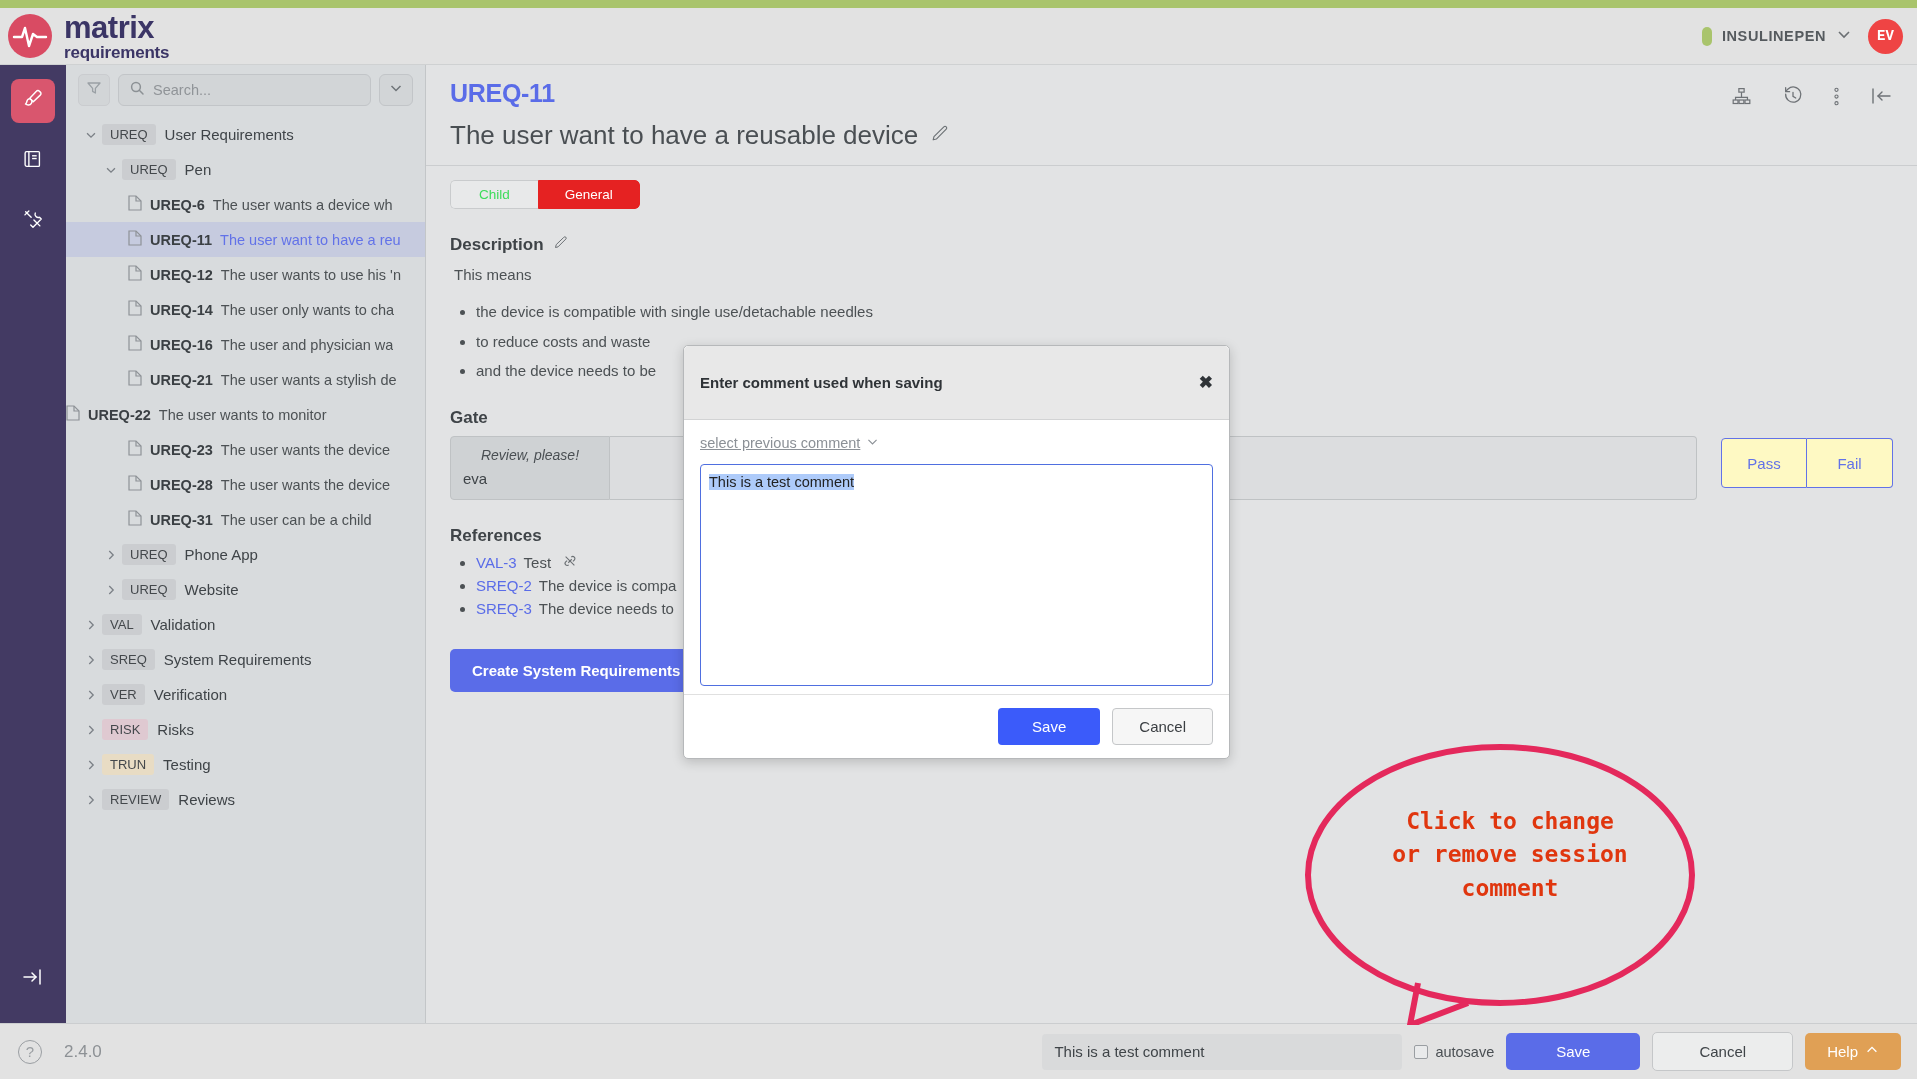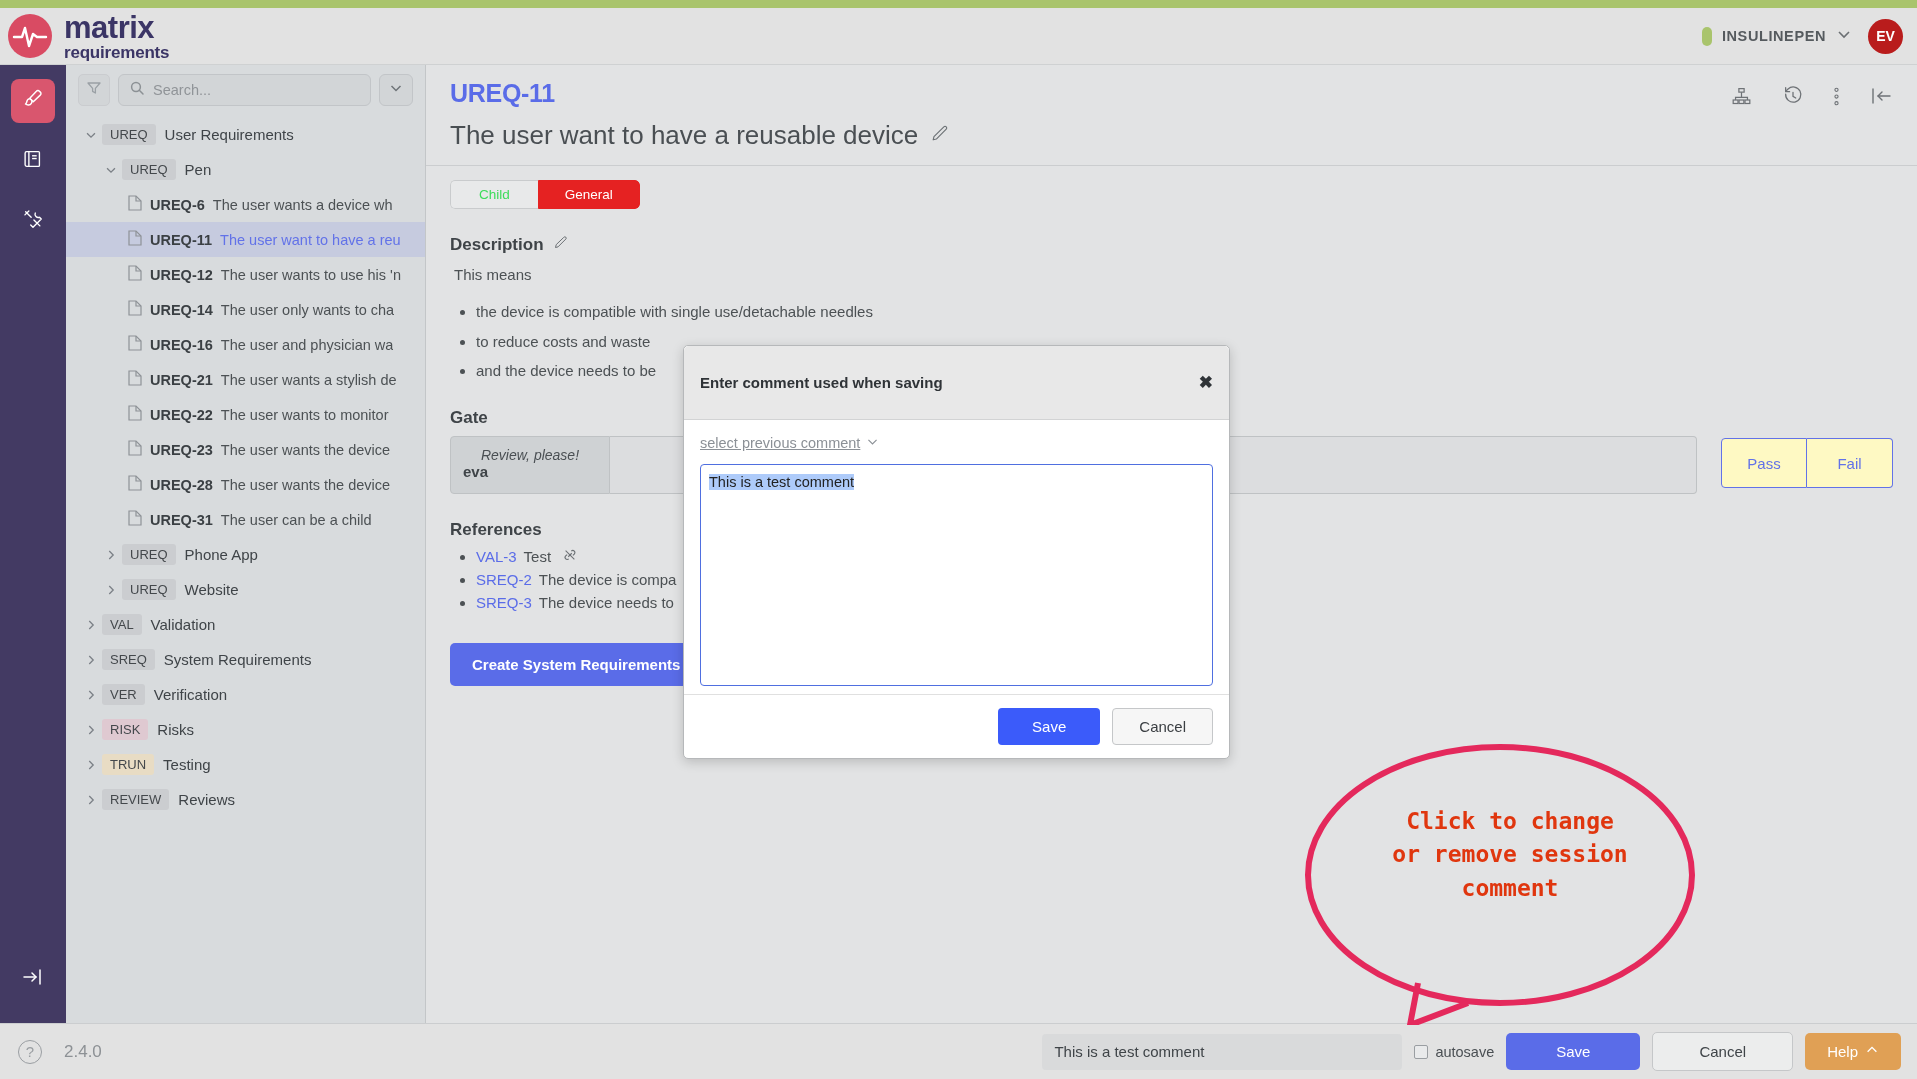--- a/index.html
+++ b/index.html
@@ -41,24 +41,25 @@
     margin-top: 1px;
   }
   .header-right {
     margin-left: auto; display: flex; align-items: center; padding-right: 14px; gap: 10px;
   }
   .proj-dot { width: 10px; height: 19px; border-radius: 5px; background: #a9c46c; }
   .proj-name {
     font-size: 14.5px; font-weight: 700; color: #555a5e; letter-spacing: 0.6px;
   }
   .avatar {
-    width: 35px; height: 35px; border-radius: 50%; background: #b91c1c;
+    width: 35px; height: 35px; border-radius: 50%; background: #ef4444;
     color: #fff; font-size: 14px; font-weight: 600;
     display: flex; align-items: center; justify-content: center;
     margin-left: 6px;
+    font-family: Liberation Mono, monospace;
   }
 
   
   .rail {
     position: absolute; left: 0; top: 65px; width: 66px; height: 958px;
     background: #433a63;
     display: flex; flex-direction: column; align-items: center;
     padding-top: 14px;
   }
   .rail-btn {
@@ -157,21 +158,21 @@
   .desc-body { margin-left: 28px; font-size: 15px; color: #4c5154; line-height: 1.55; }
   .desc-body ul { margin: 14px 0 0 22px; }
   .desc-body li { margin-bottom: 6px; }
 
   .gate-wrap { margin: 6px 0 0 24px; display: flex; }
   .gate-box {
     width: 160px; background: #cfd2d4; border: 1px solid #bfc2c4;
     border-radius: 4px 0 0 4px; padding: 10px 12px 12px 12px;
   }
   .gate-box .gq { font-style: italic; font-size: 14px; color: #4a4f53; text-align: center; }
-  .gate-box .gu { font-size: 15px; font-weight: 700; color: #3f4448; margin-top: 0; }
+  .gate-box .gu { font-size: 15px; font-weight: 400; color: #3f4448; margin-top: 7px; }
   .gate-fill {
     flex: 1; background: #dcdddf; border: 1px solid #bfc2c4; border-left: none;
     border-radius: 0 4px 4px 0; min-height: 58px;
   }
   .passfail {
     position: absolute; right: 24px; display: flex;
   }
   .pf-btn {
     width: 86px; height: 50px; border: 1px solid #6272e8; background: #fef9c3;
     color: #6272e8; font-size: 15px; display: flex; align-items: center; justify-content: center;
@@ -435,21 +436,21 @@
           <span class="ttext">The user and physician wa</span>
         </div>
         <div class="tnode" style="padding-left: 62px;">
           <span class="docicon"><svg width="14" height="16" viewBox="0 0 14 16" fill="none" stroke="#8e9297" stroke-width="1.2">
               <path d="M1 1h7l5 5v9H1z"></path>
               <path d="M8 1v5h5"></path>
             </svg></span>
           <span class="tid">UREQ-21</span>
           <span class="ttext">The user wants a stylish de</span>
         </div>
-        <div class="tnode" style="padding-left: 62px;">
+        <div class="tnode" style="">
           <span class="docicon"><svg width="14" height="16" viewBox="0 0 14 16" fill="none" stroke="#8e9297" stroke-width="1.2">
               <path d="M1 1h7l5 5v9H1z"></path>
               <path d="M8 1v5h5"></path>
             </svg></span>
           <span class="tid">UREQ-22</span>
           <span class="ttext">The user wants to monitor</span>
         </div>
         <div class="tnode" style="padding-left: 62px;">
           <span class="docicon"><svg width="14" height="16" viewBox="0 0 14 16" fill="none" stroke="#8e9297" stroke-width="1.2">
               <path d="M1 1h7l5 5v9H1z"></path>

